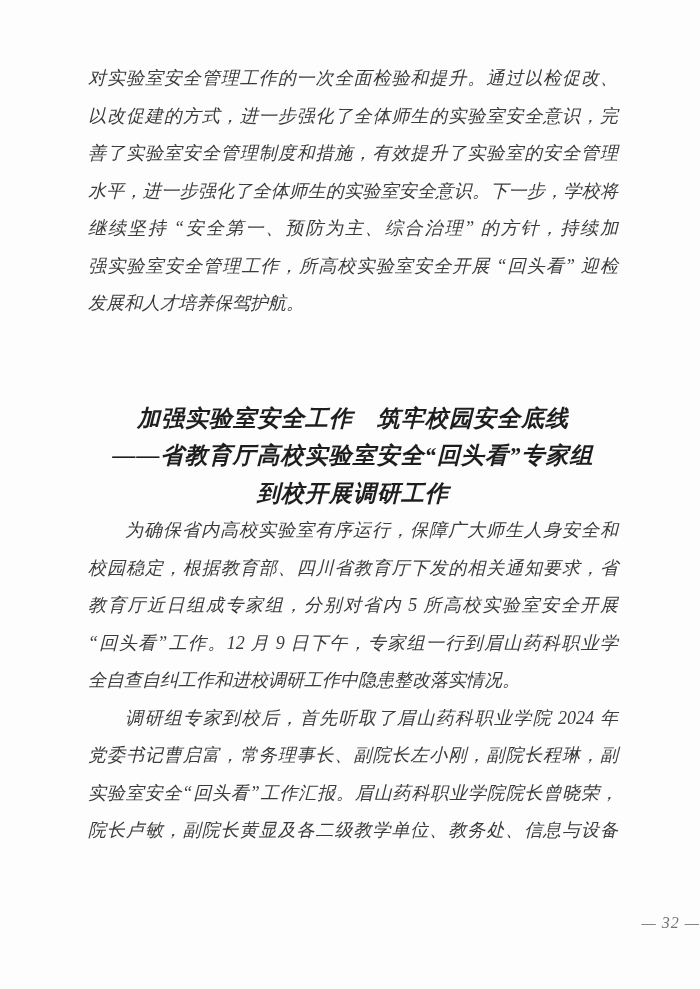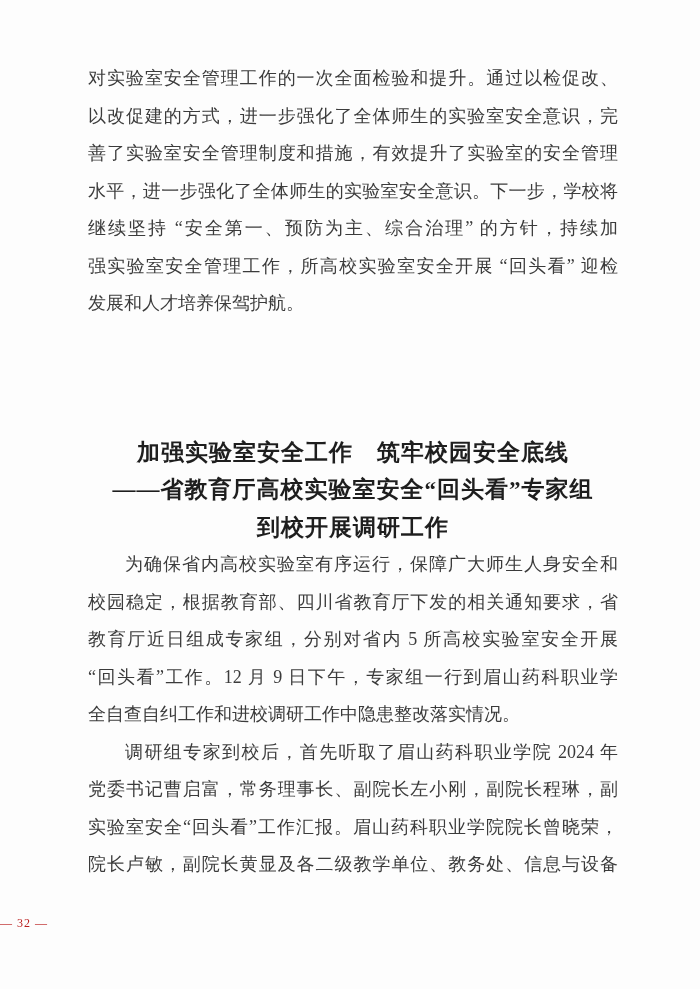--- a/index.html
+++ b/index.html
@@ -5,58 +5,59 @@
   * { box-sizing: border-box; }
   html, body { margin: 0; padding: 0; background: #ffffff; }
   .page {
     position: relative;
     width: 700px;
     height: 989px;
     margin: 0 auto;
     background: #fdfdfd;
     font-family: "Liberation Serif", "DejaVu Serif", serif;
     overflow: hidden;
+    font-style: italic;
   }
   .content {
     position: absolute;
     left: 88px;
     top: 60px;
     width: 530px;
     color: #3b3b3b;
   }
   .paragraph { font-size: 18px; }
   .line {
     height: 37.5px;
     line-height: 37.5px;
     text-align: justify;
     text-align-last: justify;
   }
   .line.indent { text-indent: 37px; }
   .line.last { text-align-last: left; }
   .heading {
-    margin-top: 111px;
+    margin-top: 77px;
     font-size: 23px;
     font-weight: bold;
     color: #1e1e1e;
   }
   .heading-line {
     height: 37.5px;
     line-height: 37.5px;
     text-align: center;
     letter-spacing: 1px;
   }
   .page-number {
     position: absolute;
     top: 916px;
     left: 0;
     width: 100%;
-    text-align: left;
-    font-size: 12px;
+    text-align: right;
+    font-size: 16px;
     line-height: 14px;
-    color: #b91c1c;
+    color: #737373;
     letter-spacing: 1px;
   }
 </style>
 </head>
 <body>
 
 <div class="page">
   <div class="content" id="doc">
       <div class="paragraph">
         <div class="line">对实验室安全管理工作的一次全面检验和提升。通过以检促改、</div>

